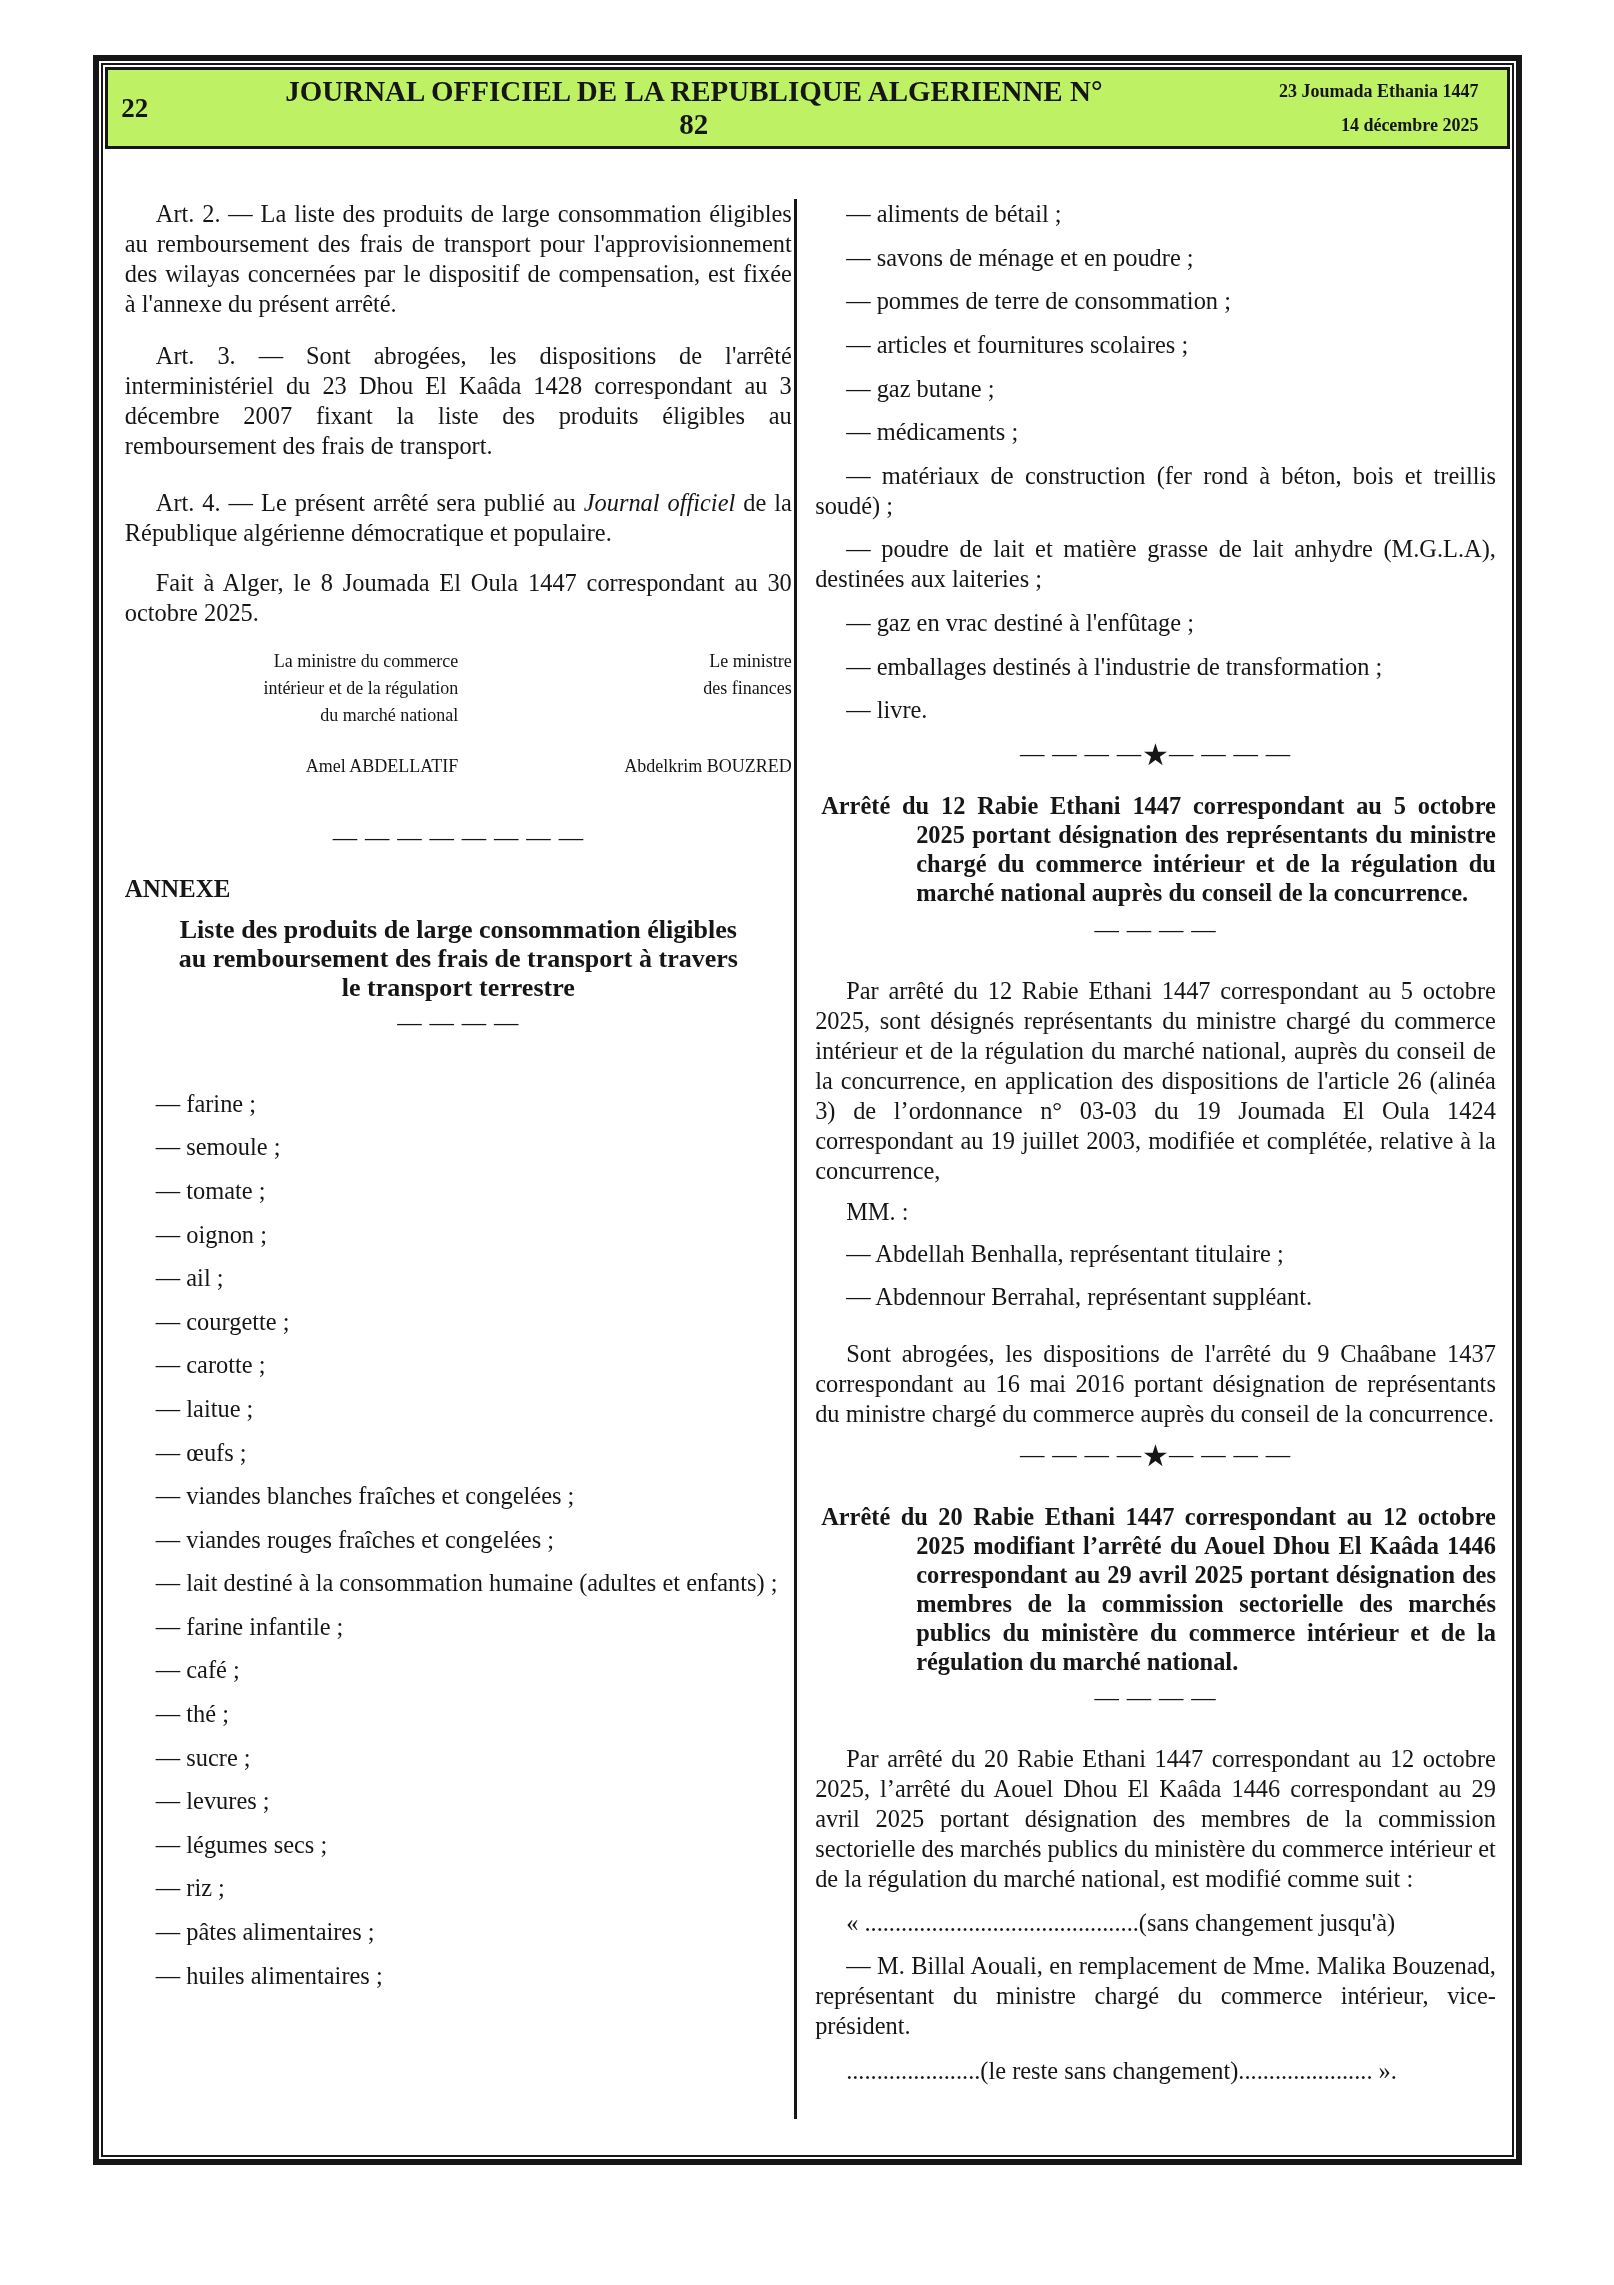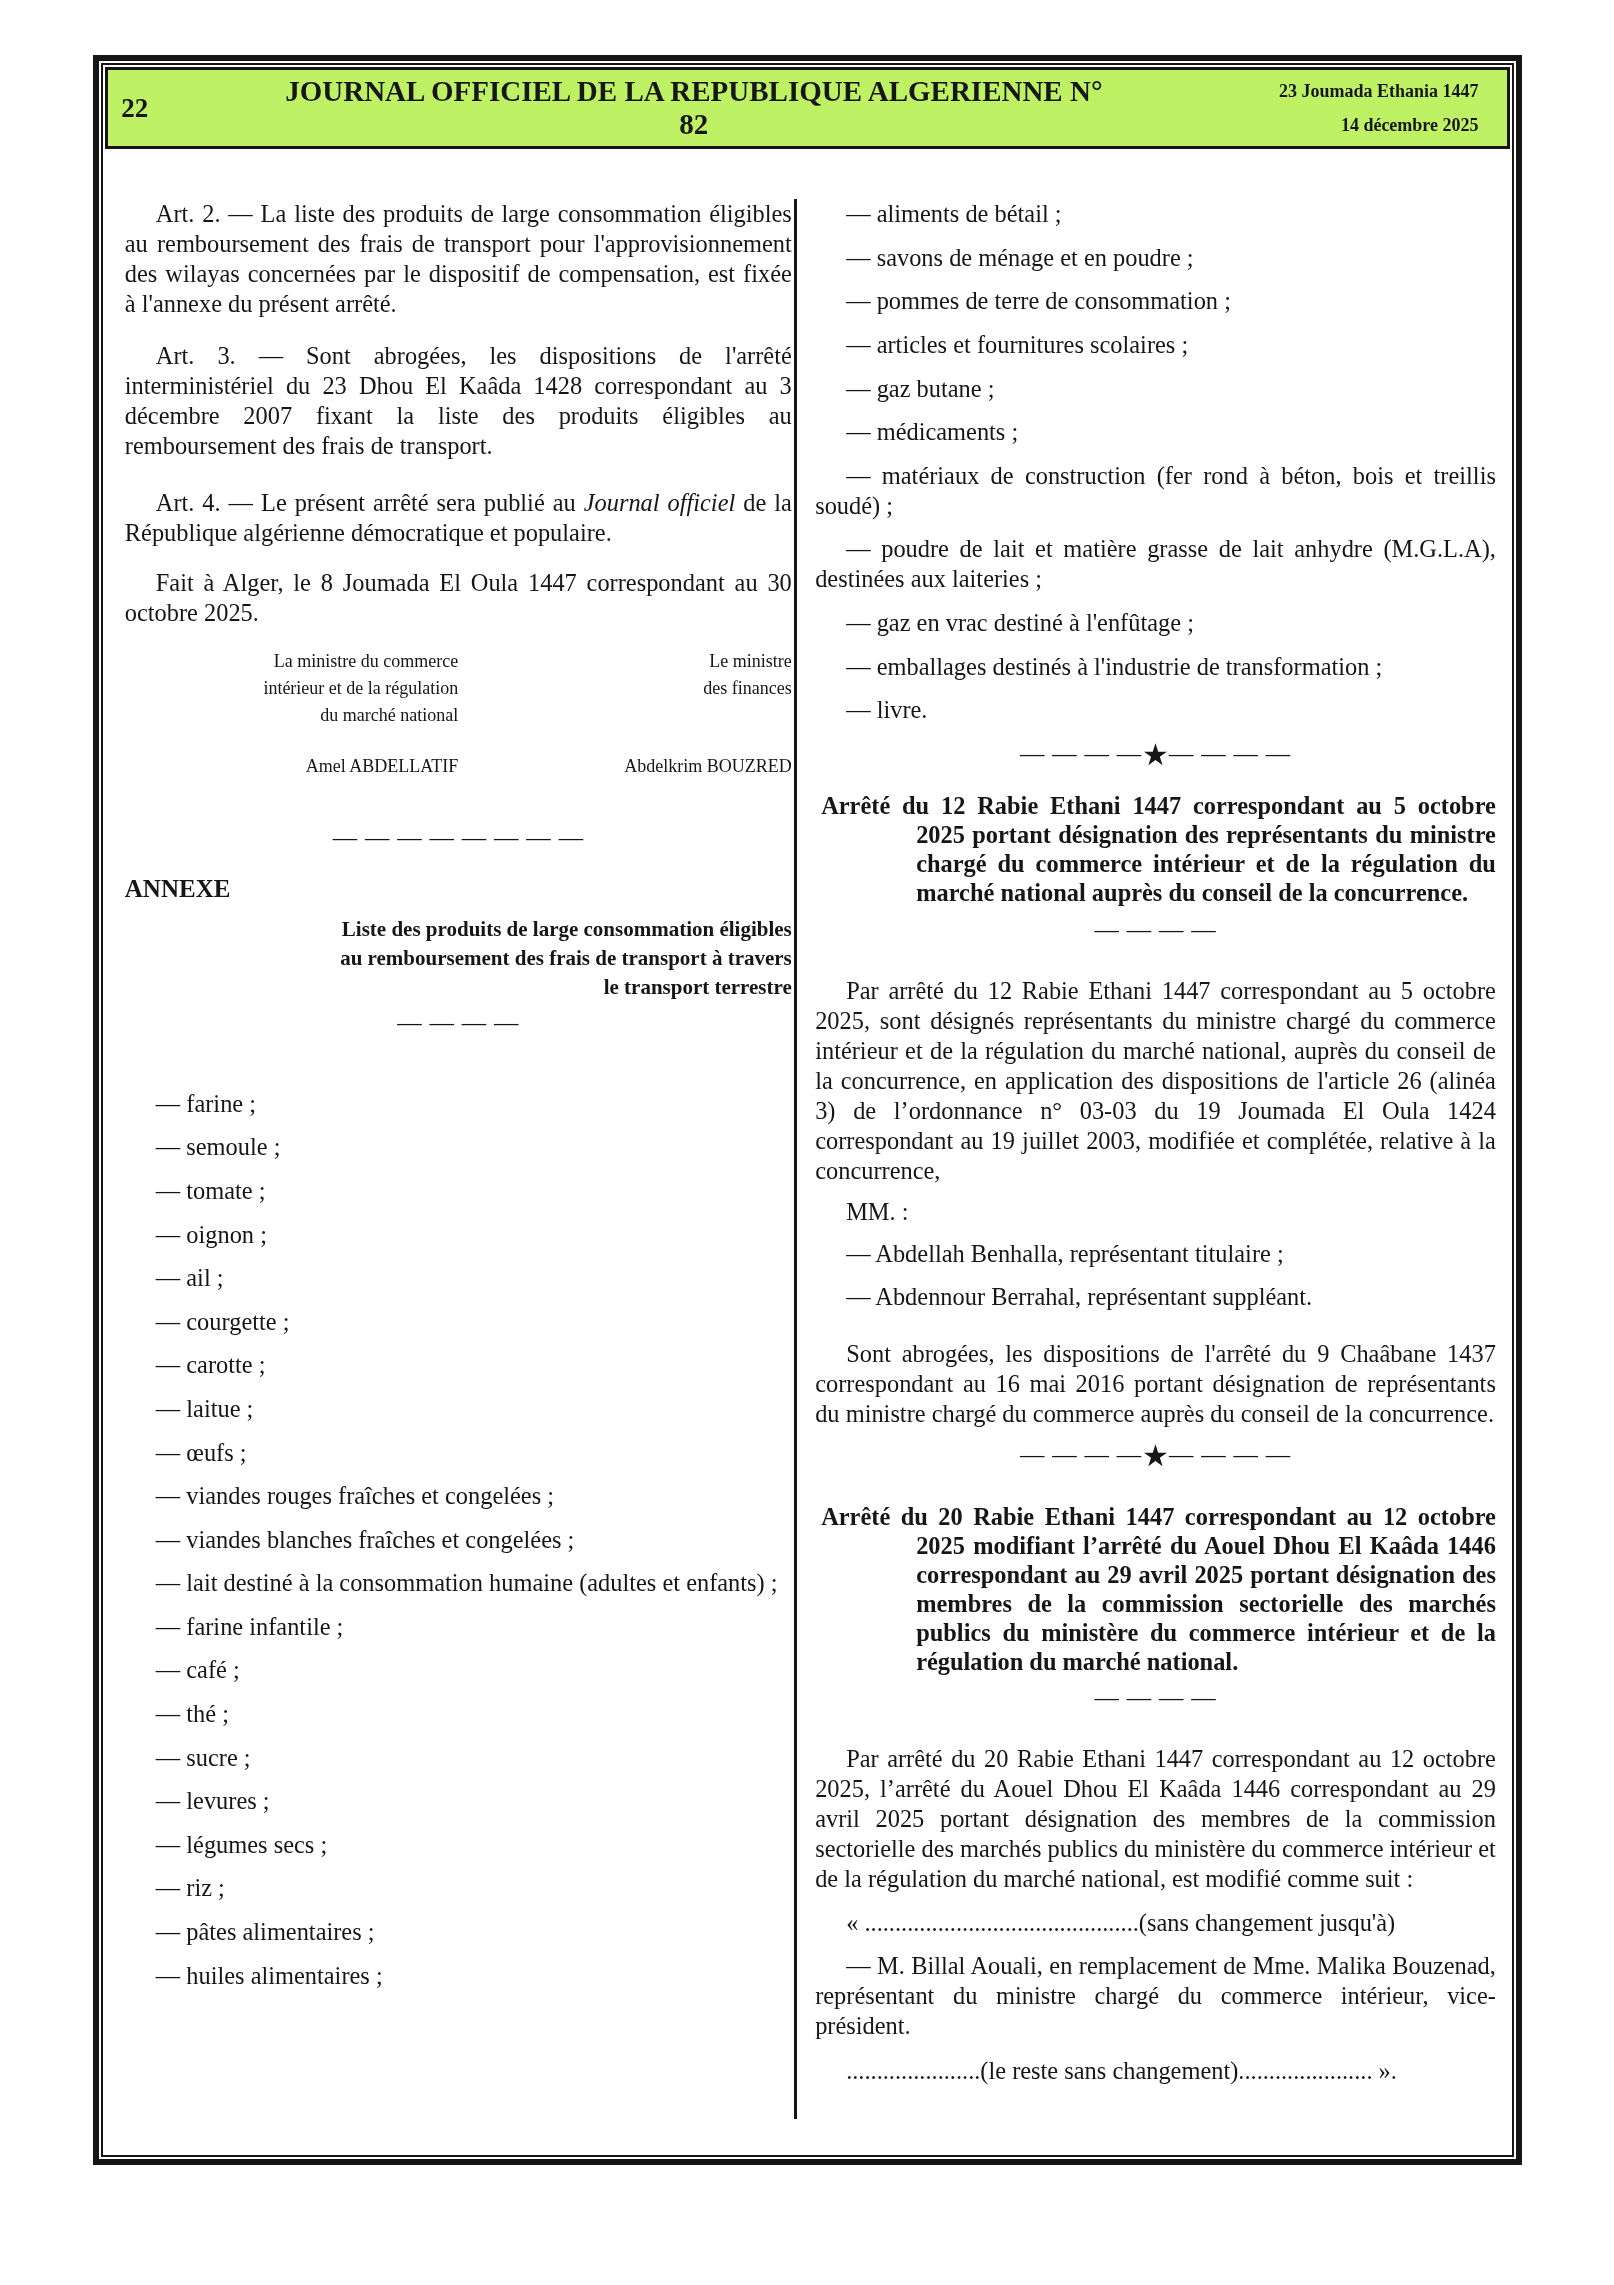--- a/index.html
+++ b/index.html
@@ -29,21 +29,21 @@
   .divider   { width:2.7px; background:#161616; height:1920px; margin-left:2.7px; flex:none; }
   .col-right { flex:1; padding-left:18px; }
 
   .p    { text-align:justify; text-indent:31px; font-size:24.4px; line-height:30px; margin:0; }
   .item { text-align:justify; text-indent:31px; font-size:24.4px; line-height:30px; margin:0 0 13.6px 0; }
   .arrete { font-weight:bold; font-size:24.4px; line-height:29px; text-align:justify;
             padding-left:101px; text-indent:-95px; margin:0; }
   .sep  { text-align:center; font-size:24.4px; line-height:30px; letter-spacing:0.9px; margin:0; }
   .star-sep .star { font-size:30px; vertical-align:-2.7px; letter-spacing:0; }
   .annexe-label { text-align:left; font-weight:bold; font-size:25px; margin:0; }
-  .annexe-title { text-align:right; font-weight:bold; font-size:21px; line-height:29px; margin:0; }
+  .annexe-title { text-align:center; font-weight:bold; font-size:26px; line-height:29px; margin:0; }
   .sig-row { display:flex; text-align:right; font-size:18px; line-height:27px; }
   .sig-col { width:50%; }
 
   .mt48{margin-top:43px}.mt36{margin-top:22px}.mt34{margin-top:31px}.mt30{margin-top:27px}
   .mt26{margin-top:23.5px}.mt22{margin-top:20px}.mt16{margin-top:14.5px}.mt14{margin-top:12.7px}
   .mt12{margin-top:11px}.mt8{margin-top:7.2px}.mt6{margin-top:5.4px}.mt56{margin-top:51px}
   em { font-style:italic; }
 </style>
 </head>
 <body>
@@ -97,22 +97,22 @@
           <div class="mt56">
             <div class="item">— farine ;</div>
             <div class="item">— semoule ;</div>
             <div class="item">— tomate ;</div>
             <div class="item">— oignon ;</div>
             <div class="item">— ail ;</div>
             <div class="item">— courgette ;</div>
             <div class="item">— carotte ;</div>
             <div class="item">— laitue ;</div>
             <div class="item">— œufs ;</div>
+            <div class="item">— viandes blanches fraîches et congelées ;</div>
             <div class="item">— viandes rouges fraîches et congelées ;</div>
-            <div class="item">— viandes blanches fraîches et congelées ;</div>
             <div class="item">— lait destiné à la consommation humaine (adultes et enfants) ;</div>
             <div class="item">— farine infantile ;</div>
             <div class="item">— café ;</div>
             <div class="item">— thé ;</div>
             <div class="item">— sucre ;</div>
             <div class="item">— levures ;</div>
             <div class="item">— légumes secs ;</div>
             <div class="item">— riz ;</div>
             <div class="item">— pâtes alimentaires ;</div>
             <div class="item">— huiles alimentaires ;</div>

